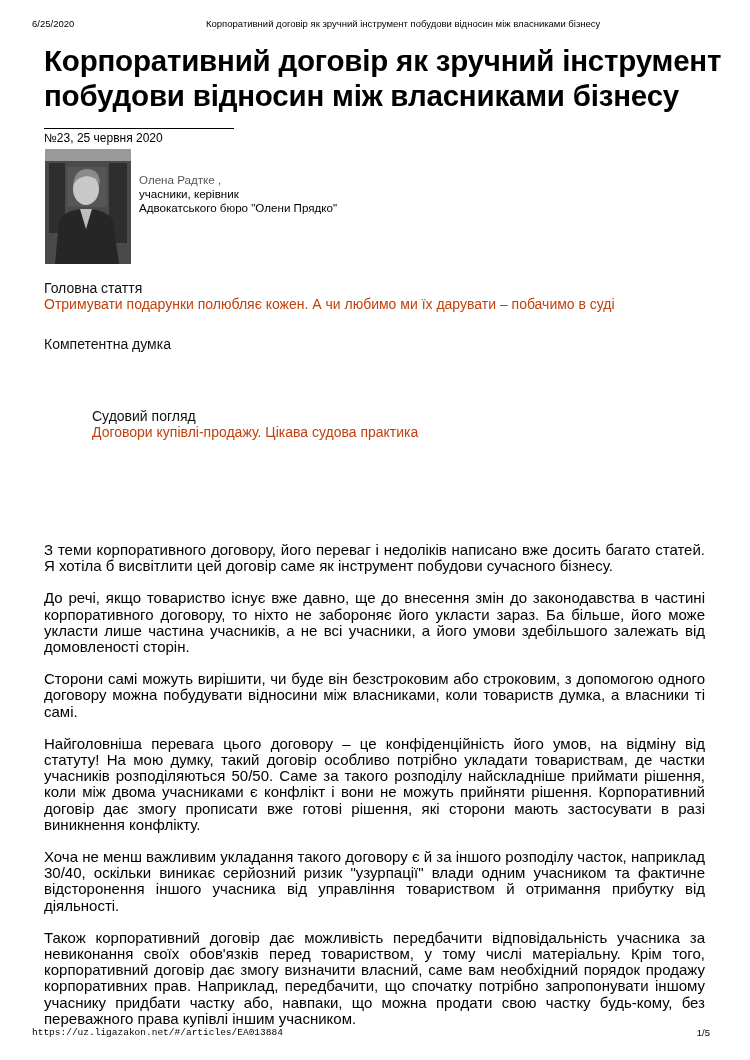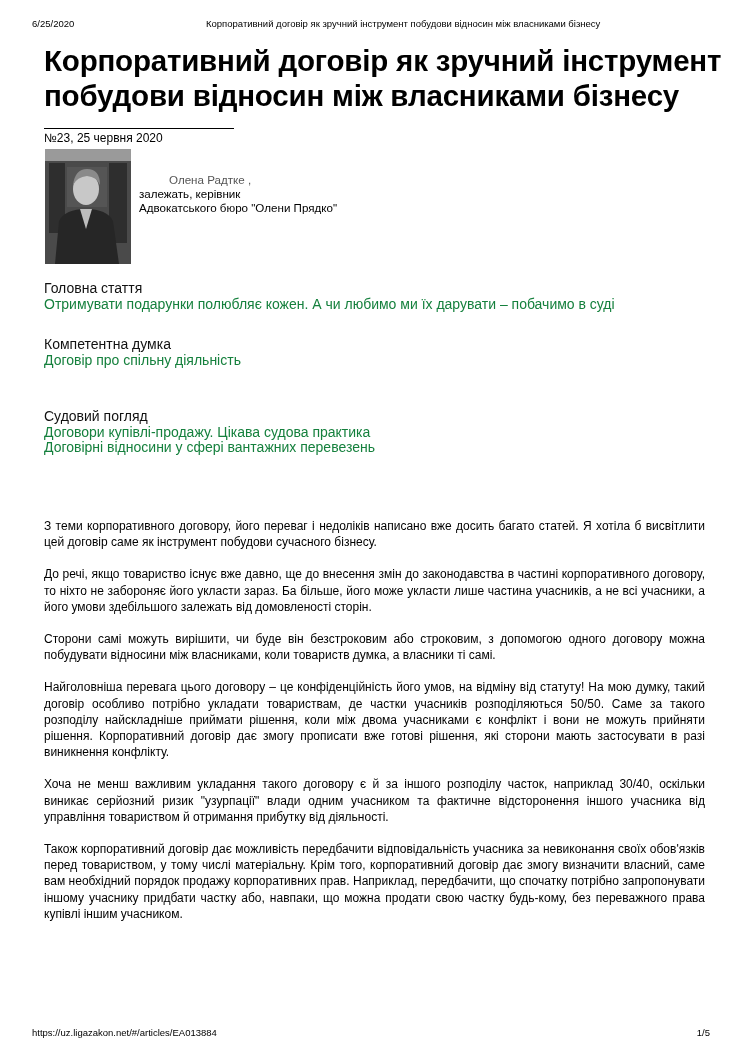--- a/index.html
+++ b/index.html
@@ -5,28 +5,28 @@
   html, body { margin: 0; padding: 0; background: #ffffff; }
   body { width: 750px; height: 1060px; position: relative; overflow: hidden; font-family: "Liberation Sans", sans-serif; color: #000; }
   .hdr { position: absolute; top: 18px; left: 0; width: 750px; font-size: 9.5px; color: #000; }
   .hdr-date { position: absolute; left: 32px; }
   .hdr-title { position: absolute; left: 206px; white-space: nowrap; }
   .title { position: absolute; left: 44px; top: 43px; width: 680px; font-size: 29.5px; font-weight: bold; line-height: 35px; letter-spacing: -0.2px; margin: 0; }
   .rule { position: absolute; left: 44px; top: 128px; width: 190px; height: 1px; background: #000; }
   .issue { position: absolute; left: 44px; top: 131px; font-size: 12px; }
   .photo { position: absolute; left: 45px; top: 149px; width: 86px; height: 115px; overflow: hidden; background: #3a3a3a; }
   .author { position: absolute; left: 139px; top: 173px; font-size: 11.6px; line-height: 14px; }
-  .author .name { color: #555; margin-left: 30px; }
+  .author .name { color: #555; }
   .section { position: absolute; left: 44px; font-size: 14px; line-height: 15.5px; }
   .section .sec-title { color: #111; }
-  .section .sec-link { color: #15803d; display: block; text-decoration: none; }
-  .body { position: absolute; left: 44px; top: 518px; width: 661px; font-size: 12px; line-height: 16.2px; }
+  .section .sec-link { color: #c2410c; display: block; text-decoration: none; }
+  .body { position: absolute; left: 44px; top: 542px; width: 661px; font-size: 15px; line-height: 16.2px; }
   .body p { margin: 0 0 16px 0; text-align: justify; }
   .ftr { position: absolute; top: 1027px; left: 0; width: 750px; font-size: 9.5px; }
-  .ftr-url { position: absolute; left: 32px; }
+  .ftr-url { position: absolute; left: 32px; font-family: Liberation Mono, monospace; }
   .ftr-page { position: absolute; right: 40px; }
 </style>
 </head>
 <body>
 
 <div class="hdr">
   <span class="hdr-date">6/25/2020</span>
   <span class="hdr-title">Корпоративний договір як зручний інструмент побудови відносин між власниками бізнесу</span>
 </div>
 
@@ -44,38 +44,36 @@
     <rect x="22" y="18" width="40" height="40" fill="#555"></rect>
     <ellipse cx="41" cy="40" rx="13" ry="16" fill="#c8c8c8"></ellipse>
     <path d="M28 36 Q30 20 42 20 Q55 20 55 36 Q52 28 42 27 Q32 28 28 36 Z" fill="#8a8a8a"></path>
     <path d="M10 115 L14 72 Q20 60 41 60 Q62 60 68 72 L74 115 Z" fill="#262626"></path>
     <path d="M35 60 L41 80 L47 60 Z" fill="#bdbdbd"></path>
   </svg>
 </div>
 
 <div class="author">
   <div class="name">Олена Радтке ,</div>
-  <div>залежать, керівник</div>
+  <div>учасники, керівник</div>
   <div>Адвокатського бюро "Олени Прядко"</div>
 </div>
 
 <div class="section" style="top:281px;">
   <div class="sec-title">Головна стаття</div>
   <a class="sec-link">Отримувати подарунки полюбляє кожен. А чи любимо ми їх дарувати – побачимо в суді</a>
 </div>
 
 <div class="section" style="top:337px;">
   <div class="sec-title">Компетентна думка</div>
-  <a class="sec-link">Договір про спільну діяльність</a>
 </div>
 
-<div class="section" style="top:409px;">
+<div class="section" style="top:409px;margin-left:48px;">
   <div class="sec-title">Судовий погляд</div>
   <a class="sec-link">Договори купівлі-продажу. Цікава судова практика</a>
-  <a class="sec-link">Договірні відносини у сфері вантажних перевезень</a>
 </div>
 
 <div class="body">
   <p>З теми корпоративного договору, його переваг і недоліків написано вже досить багато статей. Я хотіла б висвітлити цей договір саме як інструмент побудови сучасного бізнесу.</p>
   <p>До речі, якщо товариство існує вже давно, ще до внесення змін до законодавства в частині корпоративного договору, то ніхто не забороняє його укласти зараз. Ба більше, його може укласти лише частина учасників, а не всі учасники, а його умови здебільшого залежать від домовленості сторін.</p>
   <p>Сторони самі можуть вирішити, чи буде він безстроковим або строковим, з допомогою одного договору можна побудувати відносини між власниками, коли товариств думка, а власники ті самі.</p>
   <p>Найголовніша перевага цього договору – це конфіденційність його умов, на відміну від статуту! На мою думку, такий договір особливо потрібно укладати товариствам, де частки учасників розподіляються 50/50. Саме за такого розподілу найскладніше приймати рішення, коли між двома учасниками є конфлікт і вони не можуть прийняти рішення. Корпоративний договір дає змогу прописати вже готові рішення, які сторони мають застосувати в разі виникнення конфлікту.</p>
   <p>Хоча не менш важливим укладання такого договору є й за іншого розподілу часток, наприклад 30/40, оскільки виникає серйозний ризик "узурпації" влади одним учасником та фактичне відсторонення іншого учасника від управління товариством й отримання прибутку від діяльності.</p>
   <p>Також корпоративний договір дає можливість передбачити відповідальність учасника за невиконання своїх обов'язків перед товариством, у тому числі матеріальну. Крім того, корпоративний договір дає змогу визначити власний, саме вам необхідний порядок продажу корпоративних прав. Наприклад, передбачити, що спочатку потрібно запропонувати іншому учаснику придбати частку або, навпаки, що можна продати свою частку будь-кому, без переважного права купівлі іншим учасником.</p>
 </div>

